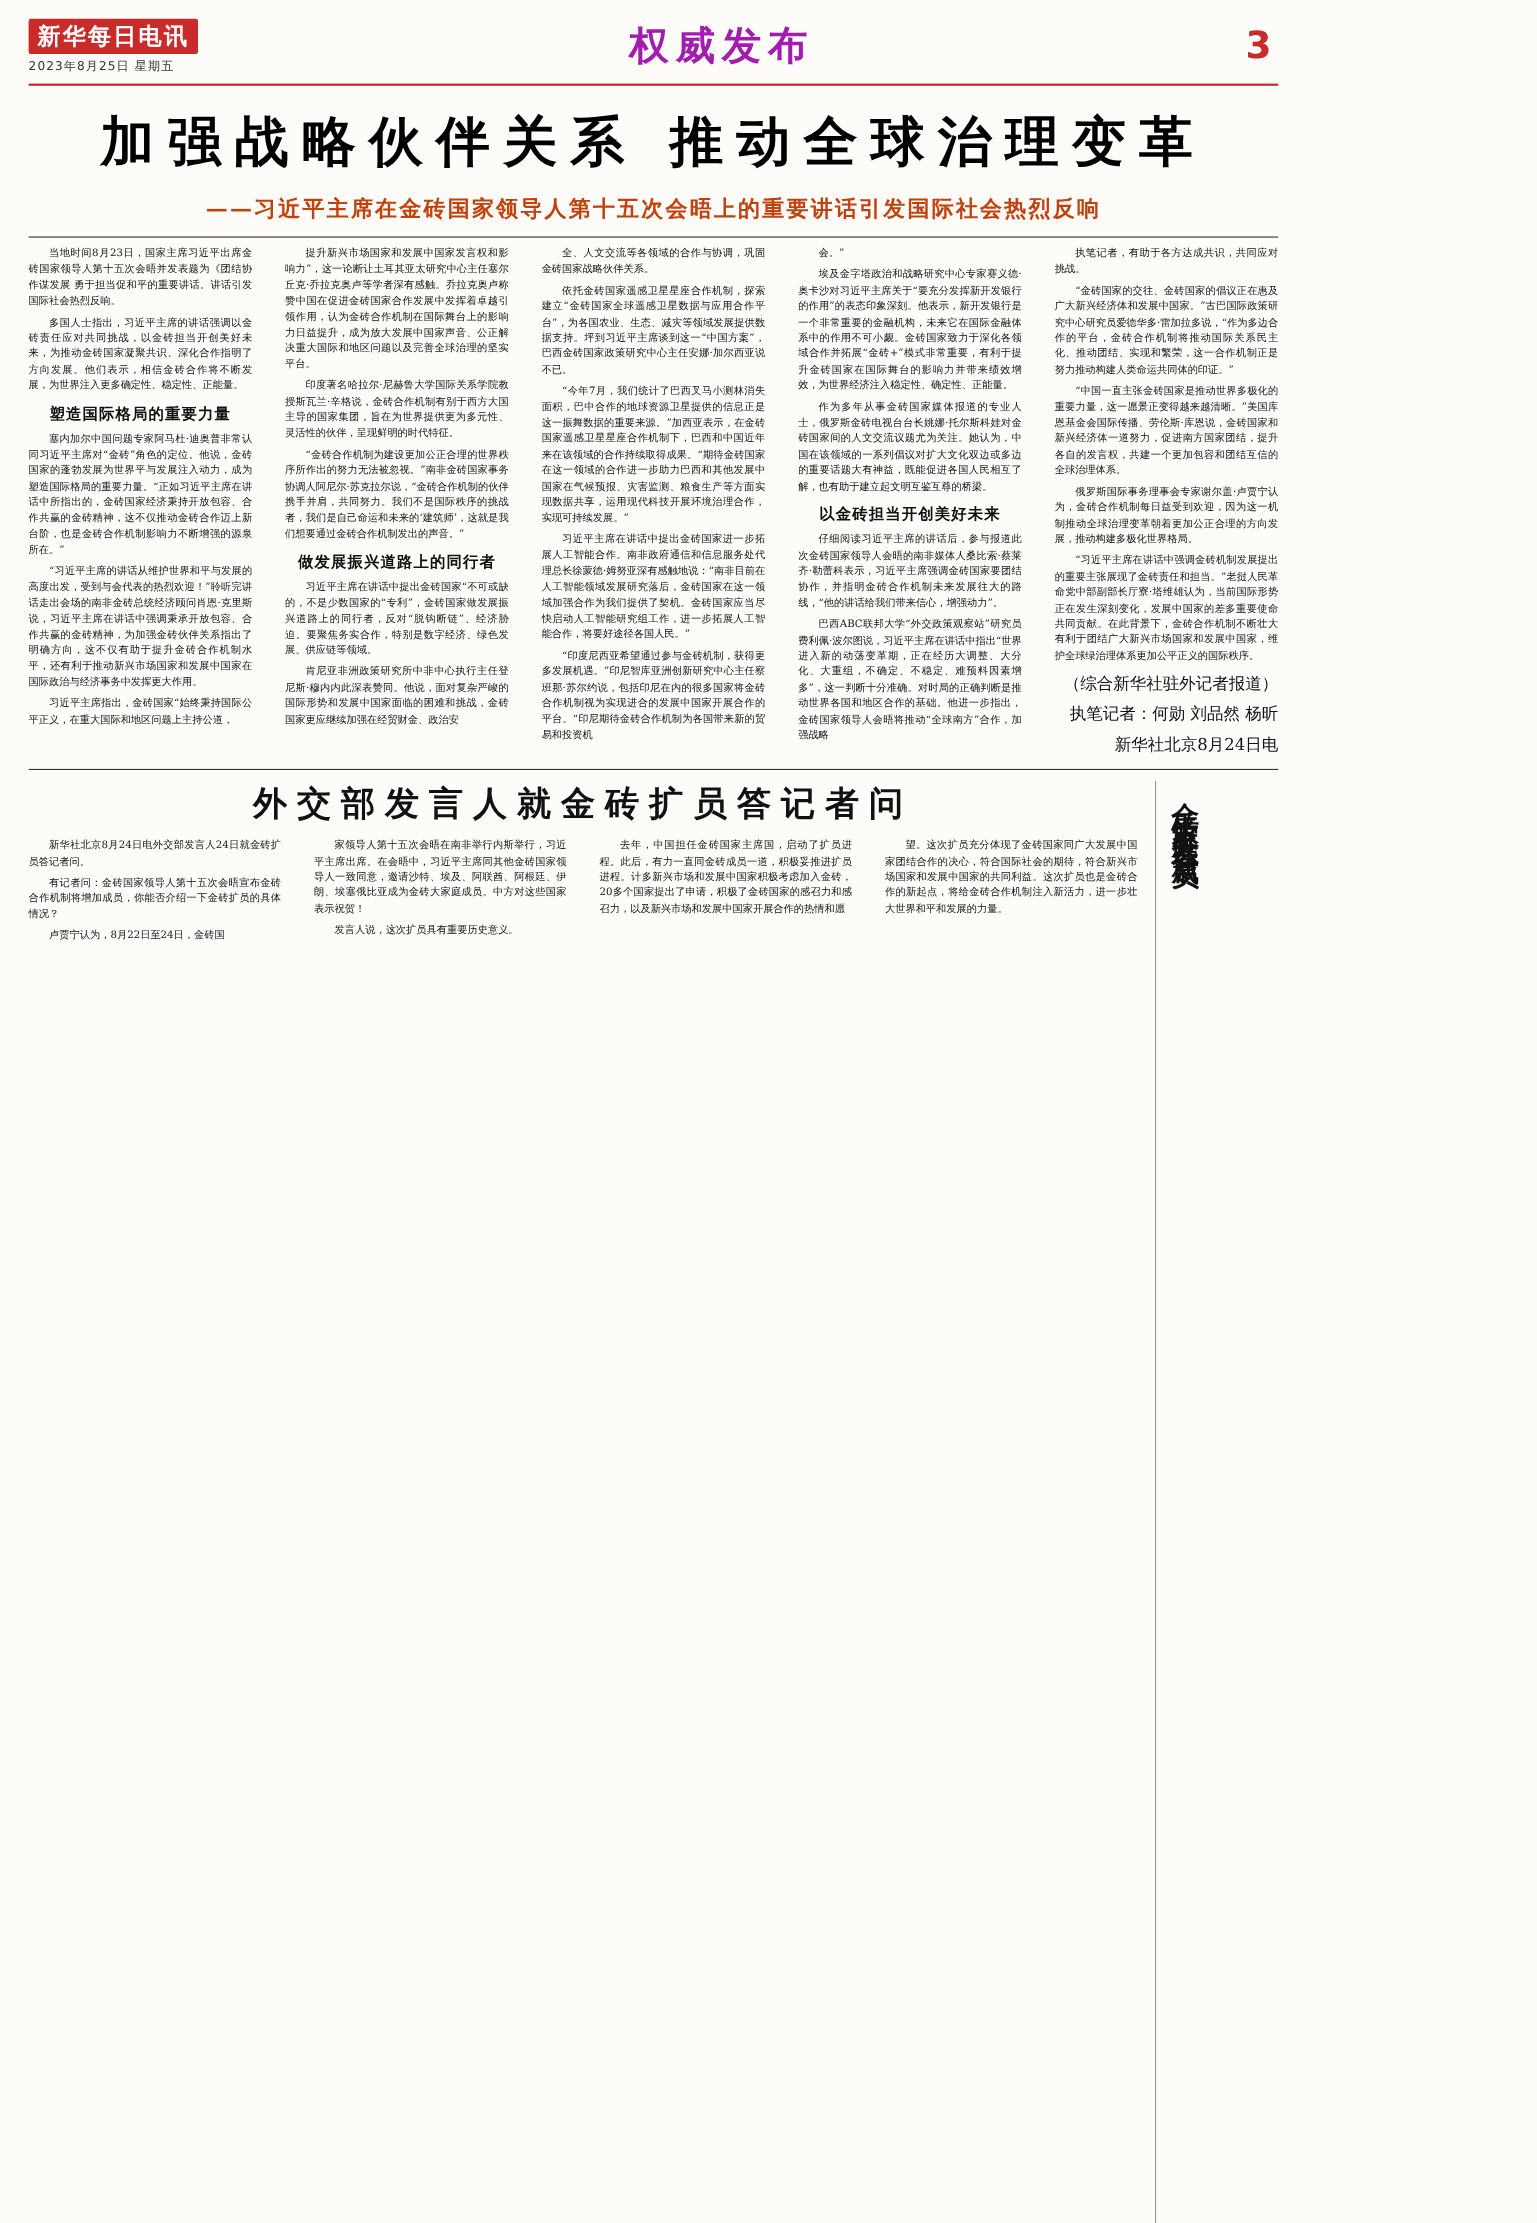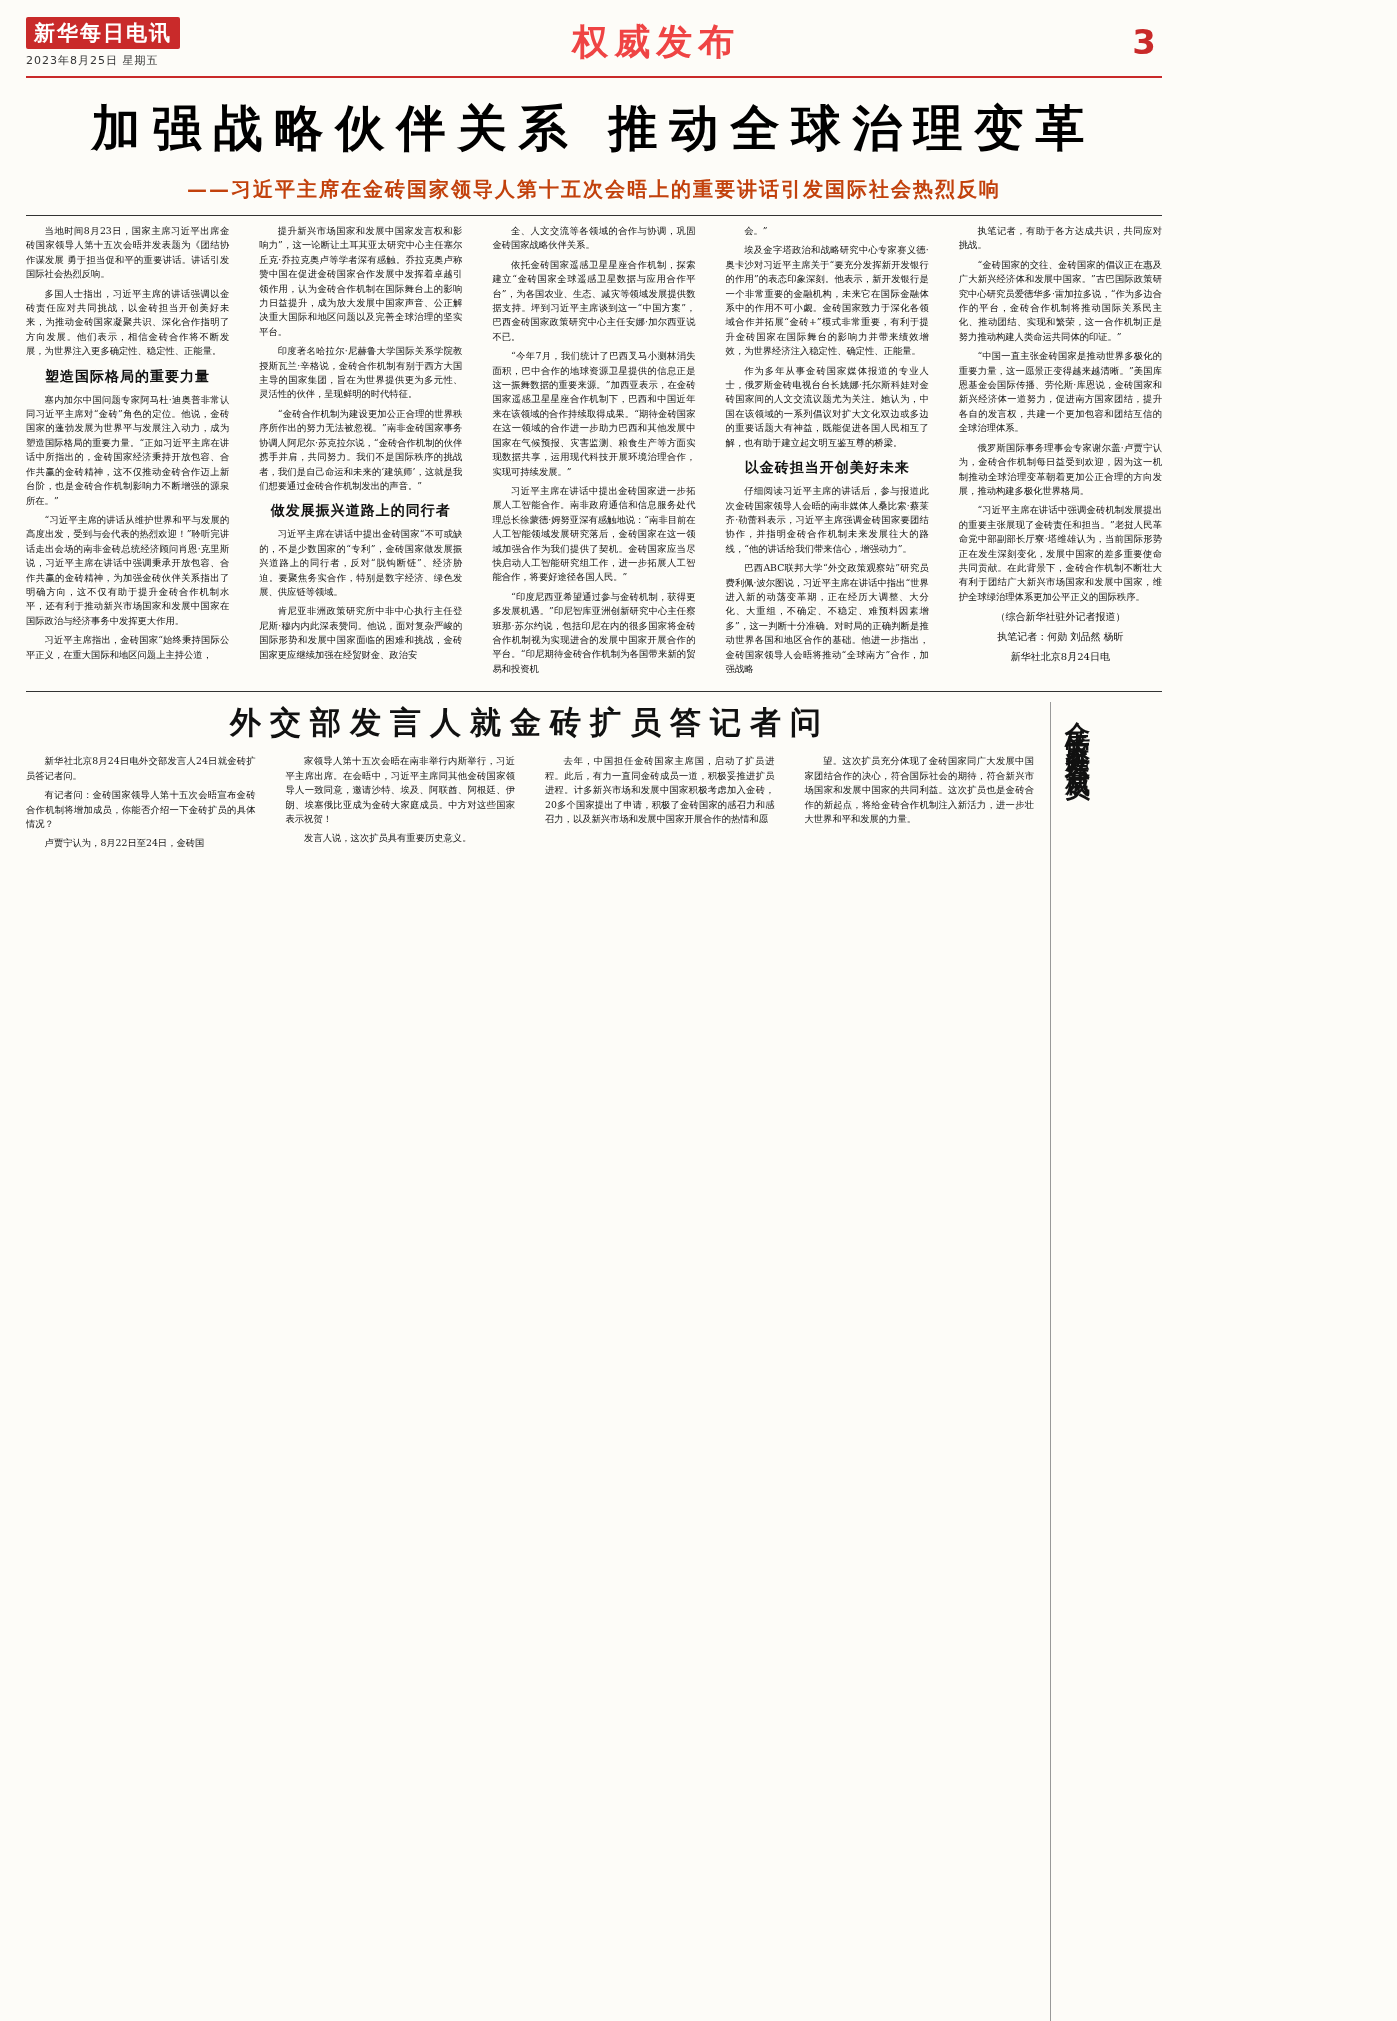--- a/index.html
+++ b/index.html
@@ -19,21 +19,21 @@
     border-bottom:2px solid #c92a2a; padding-bottom:6px; margin-bottom:4px;
     height:64px;
   }
   .mast-left { display:flex; flex-direction:column; align-items:flex-start; }
   .mast-logo {
     background:#c92a2a; color:#fff; font-size:21px; font-weight:bold;
     letter-spacing:2px; padding:2px 8px; font-family:"DejaVu Sans",sans-serif;
     border-radius:2px;
   }
   .mast-date { font-size:11px; color:#333; margin-top:4px; letter-spacing:1px; }
-  .mast-center { font-size:36px; font-weight:bold; color:#ef4444; letter-spacing:6px;font-family:Liberation Serif, serif; }
+  .mast-center { font-size:36px; font-weight:bold; color:#a21caf; letter-spacing:6px;font-family:Liberation Serif, serif; }
   .mast-page { font-size:34px; font-weight:bold; color:#c92a2a; padding-right:6px; }
 
   
   .headline-block { text-align:center; margin:18px 0 6px 0; }
   .headline {
     font-size:49px; font-weight:bold; letter-spacing:12px;
     font-family:"DejaVu Serif","Liberation Serif",serif; color:#000;
   }
   .subheadline {
     font-size:20px; margin-top:14px; letter-spacing:2px; color:#c2410c;
@@ -47,21 +47,21 @@
   p.body {
     font-size:9.3px; line-height:1.55; text-align:justify; margin:0 0 5px 0;
     text-indent:2em; color:#111;
     font-family:"DejaVu Serif","Liberation Serif",serif;
   }
   .subhead {
     font-size:14px; font-weight:bold; text-align:center; margin:9px 0 7px 0;
     font-family:"DejaVu Serif","Liberation Serif",serif; letter-spacing:1px;
   }
   .credit {
-    font-size:10px; text-align:center; margin:4px 0 0 0; line-height:1.6;
+    font-size:15px; text-align:right; margin:4px 0 0 0; line-height:1.6;
     font-family:"DejaVu Serif","Liberation Serif",serif;
   }
 
   
   .sec-divider { border-top:1px solid #333; margin:10px 0 0 0; }
   .sec2 { display:flex; gap:16px; margin-top:10px; }
   .sec2-main { flex:1; }
   .sec2-title {
     font-size:31px; font-weight:bold; text-align:center; letter-spacing:9px;
     font-family:Liberation Serif, serif; margin-bottom:10px;

